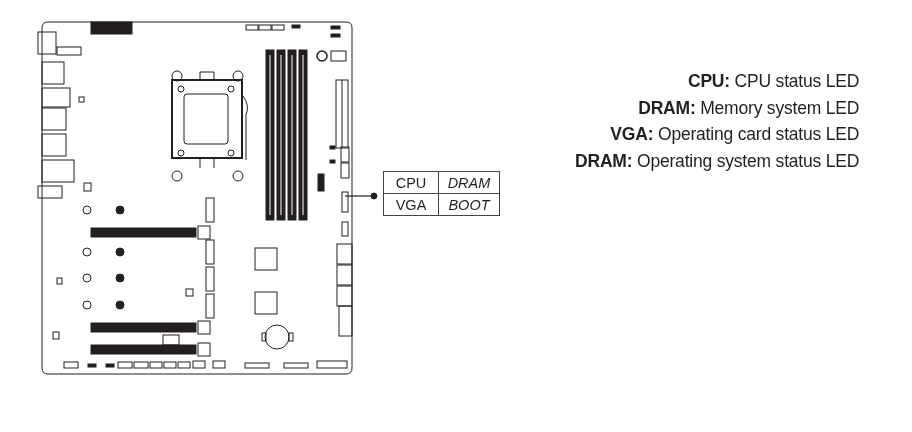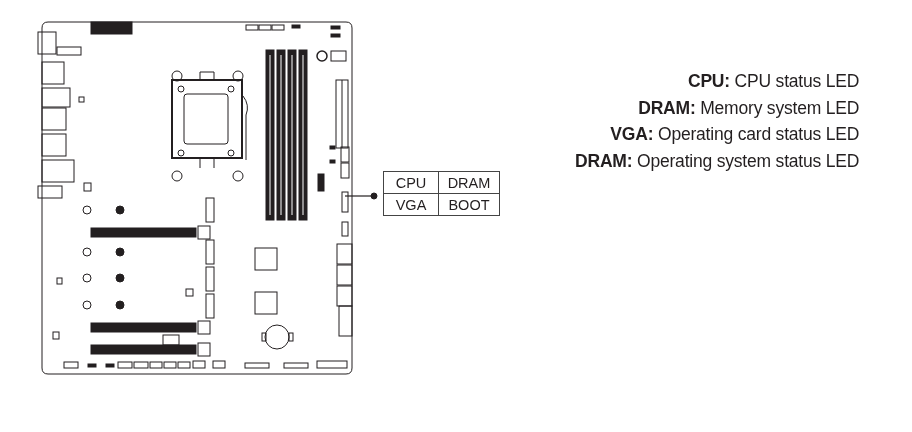--- a/index.html
+++ b/index.html
@@ -1,21 +1,21 @@
 <!DOCTYPE html>
 <html><head>
 <meta charset="utf-8">
 <style>
   html, body { margin:0; padding:0; background:#ffffff; }
   body { width:912px; height:432px; position:relative; overflow:hidden; font-family:"Liberation Sans", sans-serif; color:#231f20; }
   #board { position:absolute; left:0; top:0; }
   .led-table { position:absolute; left:383px; top:171px; border-collapse:collapse; font-size:14.5px; }
   .led-table td { border:1px solid #444; padding:0; height:21px; text-align:center; color:#231f20; }
   .led-table td.c1 { width:54px; }
-  .led-table td.c2 { width:60px; }
+  .led-table td.c2 { width:60px;font-style:italic; }
   .legend { position:absolute; left:575px; top:68px; font-size:17.5px; line-height:26.5px; color:#231f20;text-align:right; }
   .legend .row { white-space:nowrap; letter-spacing:-0.2px; }
   .legend b { font-weight:bold; }
 </style>
 </head>
 <body>
 
 <svg id="board" width="912" height="432" viewBox="0 0 912 432">
   <g fill="none" stroke="#231f20" stroke-width="1">
 

